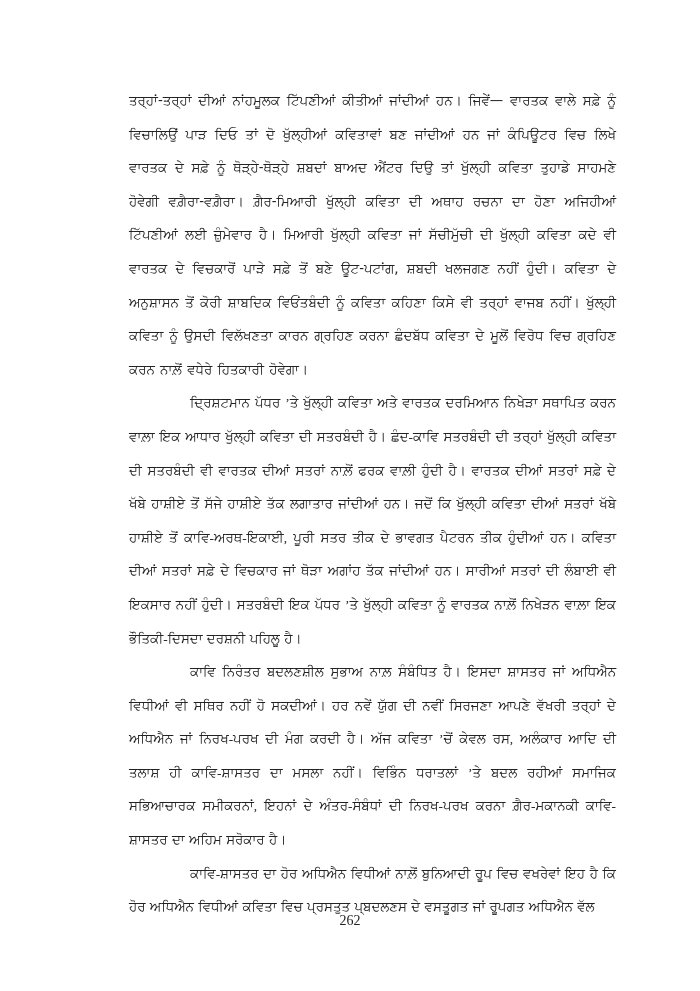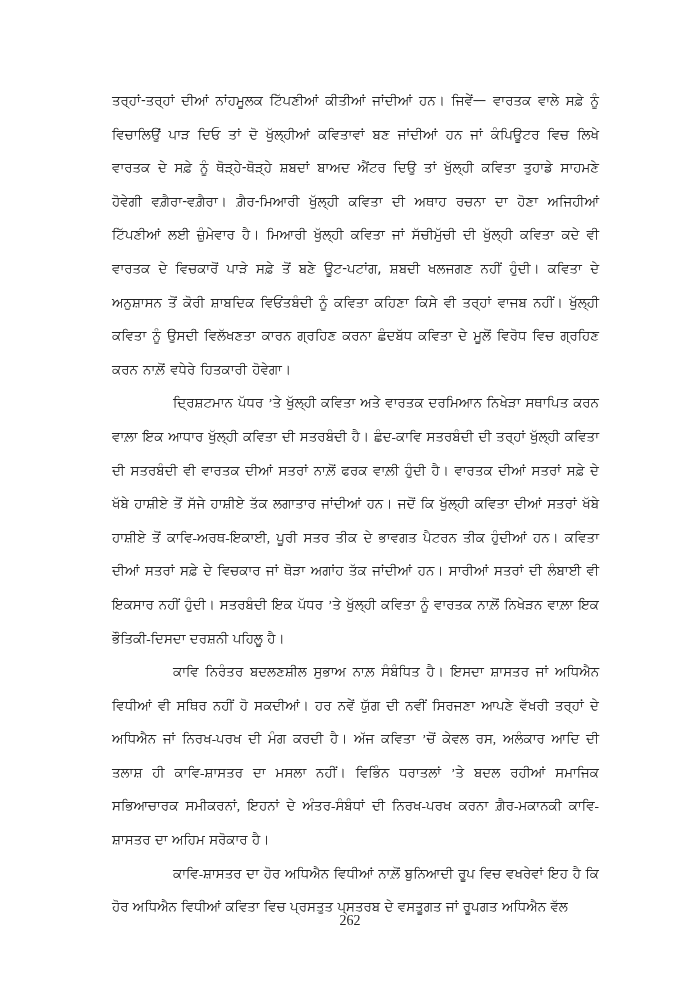--- a/index.html
+++ b/index.html
@@ -1,17 +1,17 @@
 <!DOCTYPE html>
 <html><head>
 <meta charset="utf-8">
 <style>
   html, body { margin: 0; padding: 0; background: #ffffff; }
   body { width: 700px; height: 991px; position: relative; overflow: hidden; }
-  .page { position: absolute; left: 112px; top: 84px; width: 487px; }
+  .page { position: absolute; left: 129px; top: 84px; width: 487px; }
   .para {
     font-family: "DejaVu Sans", sans-serif;
     font-size: 13.4px;
     line-height: 33.6px;
     color: #222222;
     text-align: justify;
     text-align-last: left;
     margin: 0;
     word-spacing: 1px;
   }
@@ -23,16 +23,16 @@
     font-size: 14px; color: #222222;
   }
 </style>
 </head>
 <body>
 
 <div class="page">
   <p class="para">ਤਰ੍ਹਾਂ-ਤਰ੍ਹਾਂ ਦੀਆਂ ਨਾਂਹਮੂਲਕ ਟਿੱਪਣੀਆਂ ਕੀਤੀਆਂ ਜਾਂਦੀਆਂ ਹਨ। ਜਿਵੇਂ— ਵਾਰਤਕ ਵਾਲੇ ਸਫ਼ੇ ਨੂੰ ਵਿਚਾਲਿਉਂ ਪਾੜ ਦਿਓ ਤਾਂ ਦੋ ਖੁੱਲ੍ਹੀਆਂ ਕਵਿਤਾਵਾਂ ਬਣ ਜਾਂਦੀਆਂ ਹਨ ਜਾਂ ਕੰਪਿਊਟਰ ਵਿਚ ਲਿਖੇ ਵਾਰਤਕ ਦੇ ਸਫ਼ੇ ਨੂੰ ਥੋੜ੍ਹੇ-ਥੋੜ੍ਹੇ ਸ਼ਬਦਾਂ ਬਾਅਦ ਐਂਟਰ ਦਿਉ ਤਾਂ ਖੁੱਲ੍ਹੀ ਕਵਿਤਾ ਤੁਹਾਡੇ ਸਾਹਮਣੇ ਹੋਵੇਗੀ ਵਗ਼ੈਰਾ-ਵਗ਼ੈਰਾ। ਗ਼ੈਰ-ਮਿਆਰੀ ਖੁੱਲ੍ਹੀ ਕਵਿਤਾ ਦੀ ਅਥਾਹ ਰਚਨਾ ਦਾ ਹੋਣਾ ਅਜਿਹੀਆਂ ਟਿੱਪਣੀਆਂ ਲਈ ਜ਼ੁੰਮੇਵਾਰ ਹੈ। ਮਿਆਰੀ ਖੁੱਲ੍ਹੀ ਕਵਿਤਾ ਜਾਂ ਸੱਚੀਮੁੱਚੀ ਦੀ ਖੁੱਲ੍ਹੀ ਕਵਿਤਾ ਕਦੇ ਵੀ ਵਾਰਤਕ ਦੇ ਵਿਚਕਾਰੋਂ ਪਾੜੇ ਸਫ਼ੇ ਤੋਂ ਬਣੇ ਊਟ-ਪਟਾਂਗ, ਸ਼ਬਦੀ ਖਲਜਗਣ ਨਹੀਂ ਹੁੰਦੀ। ਕਵਿਤਾ ਦੇ ਅਨੁਸ਼ਾਸਨ ਤੋਂ ਕੋਰੀ ਸ਼ਾਬਦਿਕ ਵਿਓਂਤਬੰਦੀ ਨੂੰ ਕਵਿਤਾ ਕਹਿਣਾ ਕਿਸੇ ਵੀ ਤਰ੍ਹਾਂ ਵਾਜਬ ਨਹੀਂ। ਖੁੱਲ੍ਹੀ ਕਵਿਤਾ ਨੂੰ ਉਸਦੀ ਵਿਲੱਖਣਤਾ ਕਾਰਨ ਗ੍ਰਹਿਣ ਕਰਨਾ ਛੰਦਬੱਧ ਕਵਿਤਾ ਦੇ ਮੂਲੋਂ ਵਿਰੋਧ ਵਿਚ ਗ੍ਰਹਿਣ ਕਰਨ ਨਾਲ਼ੋਂ ਵਧੇਰੇ ਹਿਤਕਾਰੀ ਹੋਵੇਗਾ।</p>
   <p class="para indent">ਦ੍ਰਿਸ਼ਟਮਾਨ ਪੱਧਰ ’ਤੇ ਖੁੱਲ੍ਹੀ ਕਵਿਤਾ ਅਤੇ ਵਾਰਤਕ ਦਰਮਿਆਨ ਨਿਖੇੜਾ ਸਥਾਪਿਤ ਕਰਨ ਵਾਲ਼ਾ ਇਕ ਆਧਾਰ ਖੁੱਲ੍ਹੀ ਕਵਿਤਾ ਦੀ ਸਤਰਬੰਦੀ ਹੈ। ਛੰਦ-ਕਾਵਿ ਸਤਰਬੰਦੀ ਦੀ ਤਰ੍ਹਾਂ ਖੁੱਲ੍ਹੀ ਕਵਿਤਾ ਦੀ ਸਤਰਬੰਦੀ ਵੀ ਵਾਰਤਕ ਦੀਆਂ ਸਤਰਾਂ ਨਾਲ਼ੋਂ ਫਰਕ ਵਾਲ਼ੀ ਹੁੰਦੀ ਹੈ। ਵਾਰਤਕ ਦੀਆਂ ਸਤਰਾਂ ਸਫ਼ੇ ਦੇ ਖੱਬੇ ਹਾਸ਼ੀਏ ਤੋਂ ਸੱਜੇ ਹਾਸ਼ੀਏ ਤੱਕ ਲਗਾਤਾਰ ਜਾਂਦੀਆਂ ਹਨ। ਜਦੋਂ ਕਿ ਖੁੱਲ੍ਹੀ ਕਵਿਤਾ ਦੀਆਂ ਸਤਰਾਂ ਖੱਬੇ ਹਾਸ਼ੀਏ ਤੋਂ ਕਾਵਿ-ਅਰਥ-ਇਕਾਈ, ਪੂਰੀ ਸਤਰ ਤੀਕ ਦੇ ਭਾਵਗਤ ਪੈਟਰਨ ਤੀਕ ਹੁੰਦੀਆਂ ਹਨ। ਕਵਿਤਾ ਦੀਆਂ ਸਤਰਾਂ ਸਫ਼ੇ ਦੇ ਵਿਚਕਾਰ ਜਾਂ ਥੋੜਾ ਅਗਾਂਹ ਤੱਕ ਜਾਂਦੀਆਂ ਹਨ। ਸਾਰੀਆਂ ਸਤਰਾਂ ਦੀ ਲੰਬਾਈ ਵੀ ਇਕਸਾਰ ਨਹੀਂ ਹੁੰਦੀ। ਸਤਰਬੰਦੀ ਇਕ ਪੱਧਰ ’ਤੇ ਖੁੱਲ੍ਹੀ ਕਵਿਤਾ ਨੂੰ ਵਾਰਤਕ ਨਾਲ਼ੋਂ ਨਿਖੇੜਨ ਵਾਲ਼ਾ ਇਕ ਭੌਤਿਕੀ-ਦਿਸਦਾ ਦਰਸ਼ਨੀ ਪਹਿਲੂ ਹੈ।</p>
   <p class="para indent">ਕਾਵਿ ਨਿਰੰਤਰ ਬਦਲਣਸ਼ੀਲ ਸੁਭਾਅ ਨਾਲ਼ ਸੰਬੰਧਿਤ ਹੈ। ਇਸਦਾ ਸ਼ਾਸਤਰ ਜਾਂ ਅਧਿਐਨ ਵਿਧੀਆਂ ਵੀ ਸਥਿਰ ਨਹੀਂ ਹੋ ਸਕਦੀਆਂ। ਹਰ ਨਵੇਂ ਯੁੱਗ ਦੀ ਨਵੀਂ ਸਿਰਜਣਾ ਆਪਣੇ ਵੱਖਰੀ ਤਰ੍ਹਾਂ ਦੇ ਅਧਿਐਨ ਜਾਂ ਨਿਰਖ-ਪਰਖ ਦੀ ਮੰਗ ਕਰਦੀ ਹੈ। ਅੱਜ ਕਵਿਤਾ ’ਚੋਂ ਕੇਵਲ ਰਸ, ਅਲੰਕਾਰ ਆਦਿ ਦੀ ਤਲਾਸ਼ ਹੀ ਕਾਵਿ-ਸ਼ਾਸਤਰ ਦਾ ਮਸਲਾ ਨਹੀਂ। ਵਿਭਿੰਨ ਧਰਾਤਲਾਂ ’ਤੇ ਬਦਲ ਰਹੀਆਂ ਸਮਾਜਿਕ ਸਭਿਆਚਾਰਕ ਸਮੀਕਰਨਾਂ, ਇਹਨਾਂ ਦੇ ਅੰਤਰ-ਸੰਬੰਧਾਂ ਦੀ ਨਿਰਖ-ਪਰਖ ਕਰਨਾ ਗ਼ੈਰ-ਮਕਾਨਕੀ ਕਾਵਿ-ਸ਼ਾਸਤਰ ਦਾ ਅਹਿਮ ਸਰੋਕਾਰ ਹੈ।</p>
-  <p class="para indent">ਕਾਵਿ-ਸ਼ਾਸਤਰ ਦਾ ਹੋਰ ਅਧਿਐਨ ਵਿਧੀਆਂ ਨਾਲ਼ੋਂ ਬੁਨਿਆਦੀ ਰੂਪ ਵਿਚ ਵਖਰੇਵਾਂ ਇਹ ਹੈ ਕਿ ਹੋਰ ਅਧਿਐਨ ਵਿਧੀਆਂ ਕਵਿਤਾ ਵਿਚ ਪ੍ਰਸਤੁਤ ਪ੍ਸਤਰਬ ਦੇ ਵਸਤੂਗਤ ਜਾਂ ਰੂਪਗਤ ਅਧਿਐਨ ਵੱਲ</p>
+  <p class="para indent">ਕਾਵਿ-ਸ਼ਾਸਤਰ ਦਾ ਹੋਰ ਅਧਿਐਨ ਵਿਧੀਆਂ ਨਾਲ਼ੋਂ ਬੁਨਿਆਦੀ ਰੂਪ ਵਿਚ ਵਖਰੇਵਾਂ ਇਹ ਹੈ ਕਿ ਹੋਰ ਅਧਿਐਨ ਵਿਧੀਆਂ ਕਵਿਤਾ ਵਿਚ ਪ੍ਰਸਤੁਤ ਪ੍ਬਦਲਣਸ ਦੇ ਵਸਤੂਗਤ ਜਾਂ ਰੂਪਗਤ ਅਧਿਐਨ ਵੱਲ</p>
 </div>
 
 <div class="page-number">262</div>
 
 </body></html>

